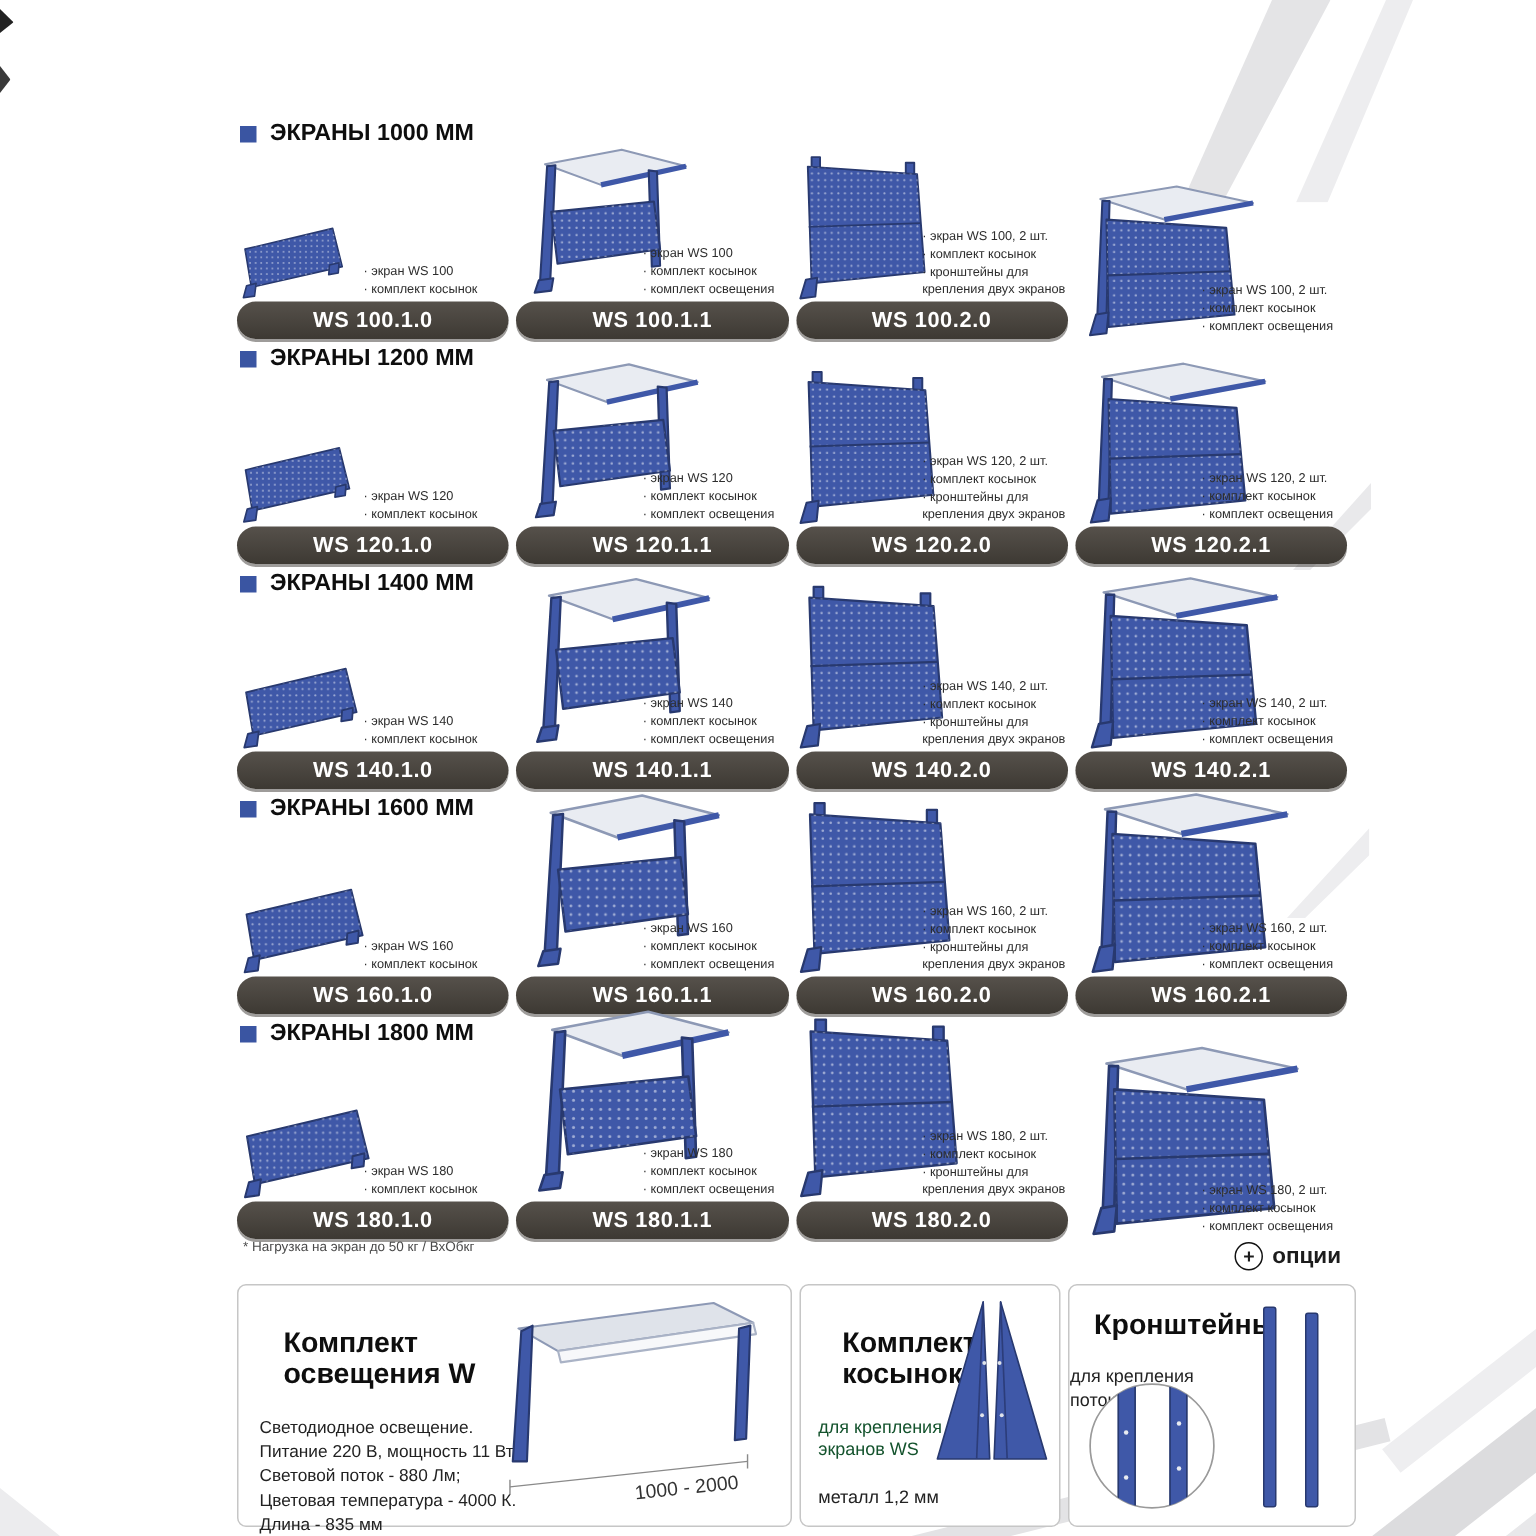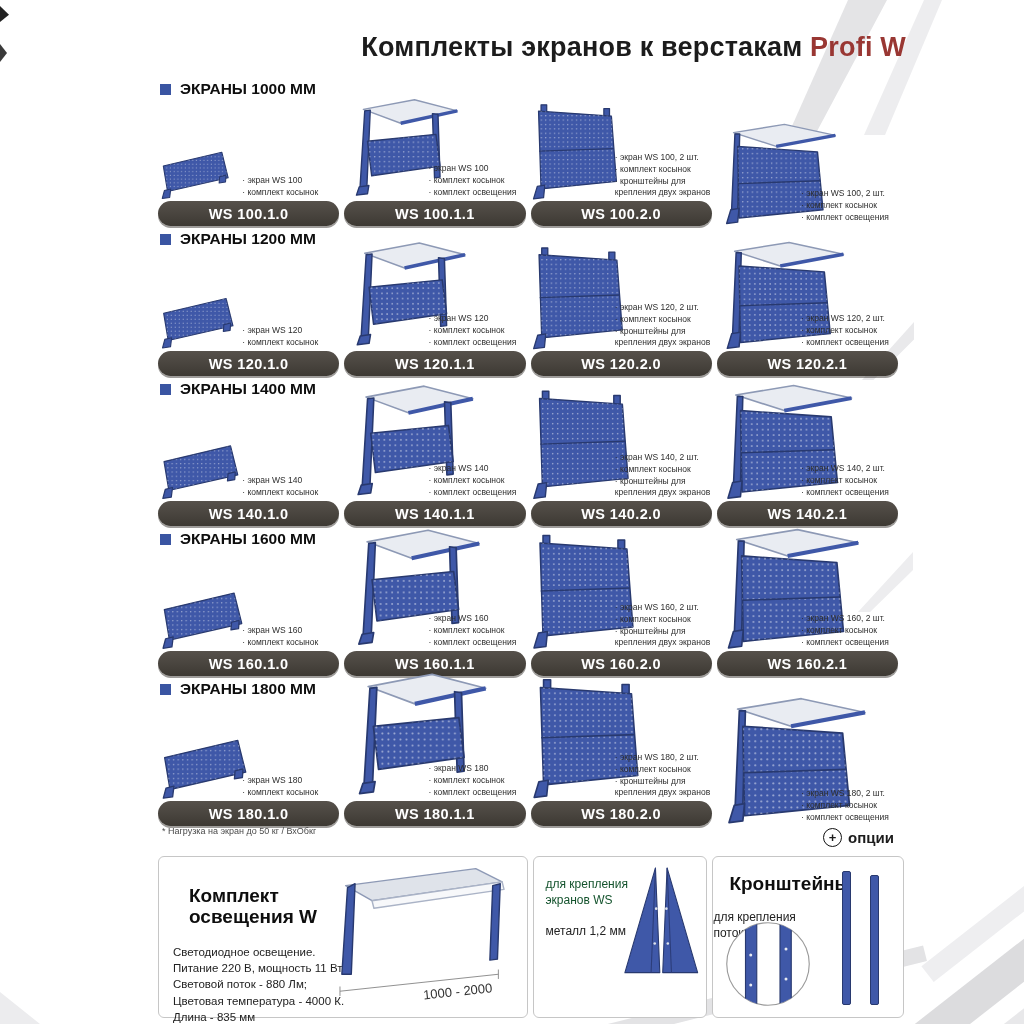--- a/index.html
+++ b/index.html
@@ -98,21 +98,20 @@
   <div class="deco d-mid1"></div>
   <div class="deco d-mid2"></div>
   <div class="deco d-br d-br1"></div>
   <div class="deco d-br d-br2"></div>
   <div class="deco d-br d-br3"></div>
   <div class="deco d-bc"></div>
   <div class="deco d-lw1"></div>
   <div class="deco d-lw2"></div>
   <div class="deco d-bl"></div>
 
-  <h1 class="title"><span>Комплекты экранов к верстакам</span> <span class="accent">Profi W</span></h1>
 
   <main class="catalog" id="catalog">
   <section class="section">
     <div class="sec-h">
       <span class="sq"></span>
       <span>ЭКРАНЫ 1000 ММ</span>
     </div>
     <div class="prods">
 
       <div class="product">
@@ -618,20 +617,21 @@
             <line x1="18" y1="136" x2="186" y2="118"></line>
             <line x1="18" y1="131" x2="18" y2="141"></line>
             <line x1="186" y1="113" x2="186" y2="123"></line>
           </g>
         </svg>
       </div>
       <div class="b1-dim">1000 - 2000</div>
     </div>
 
     <div class="box box2">
+      <h3>Комплект косынок</h3>
       <div class="b2-sub">для крепления экранов WS</div>
       <div class="b2-mat">металл 1,2 мм</div>
       <div class="b2-art">
         <svg viewBox="0 0 110 160" xmlns="http://www.w3.org/2000/svg">
           <g stroke="#28396f" stroke-width="1.5" stroke-linejoin="round">
             <polygon points="46,4 52,148 4,148" fill="#3f58a8"></polygon>
             <line x1="46" y1="4" x2="40" y2="148" stroke="#2c3d7a"></line>
             <polygon points="62,4 56,148 104,148" fill="#3f58a8"></polygon>
             <line x1="62" y1="4" x2="68" y2="148" stroke="#2c3d7a"></line>
           </g>

